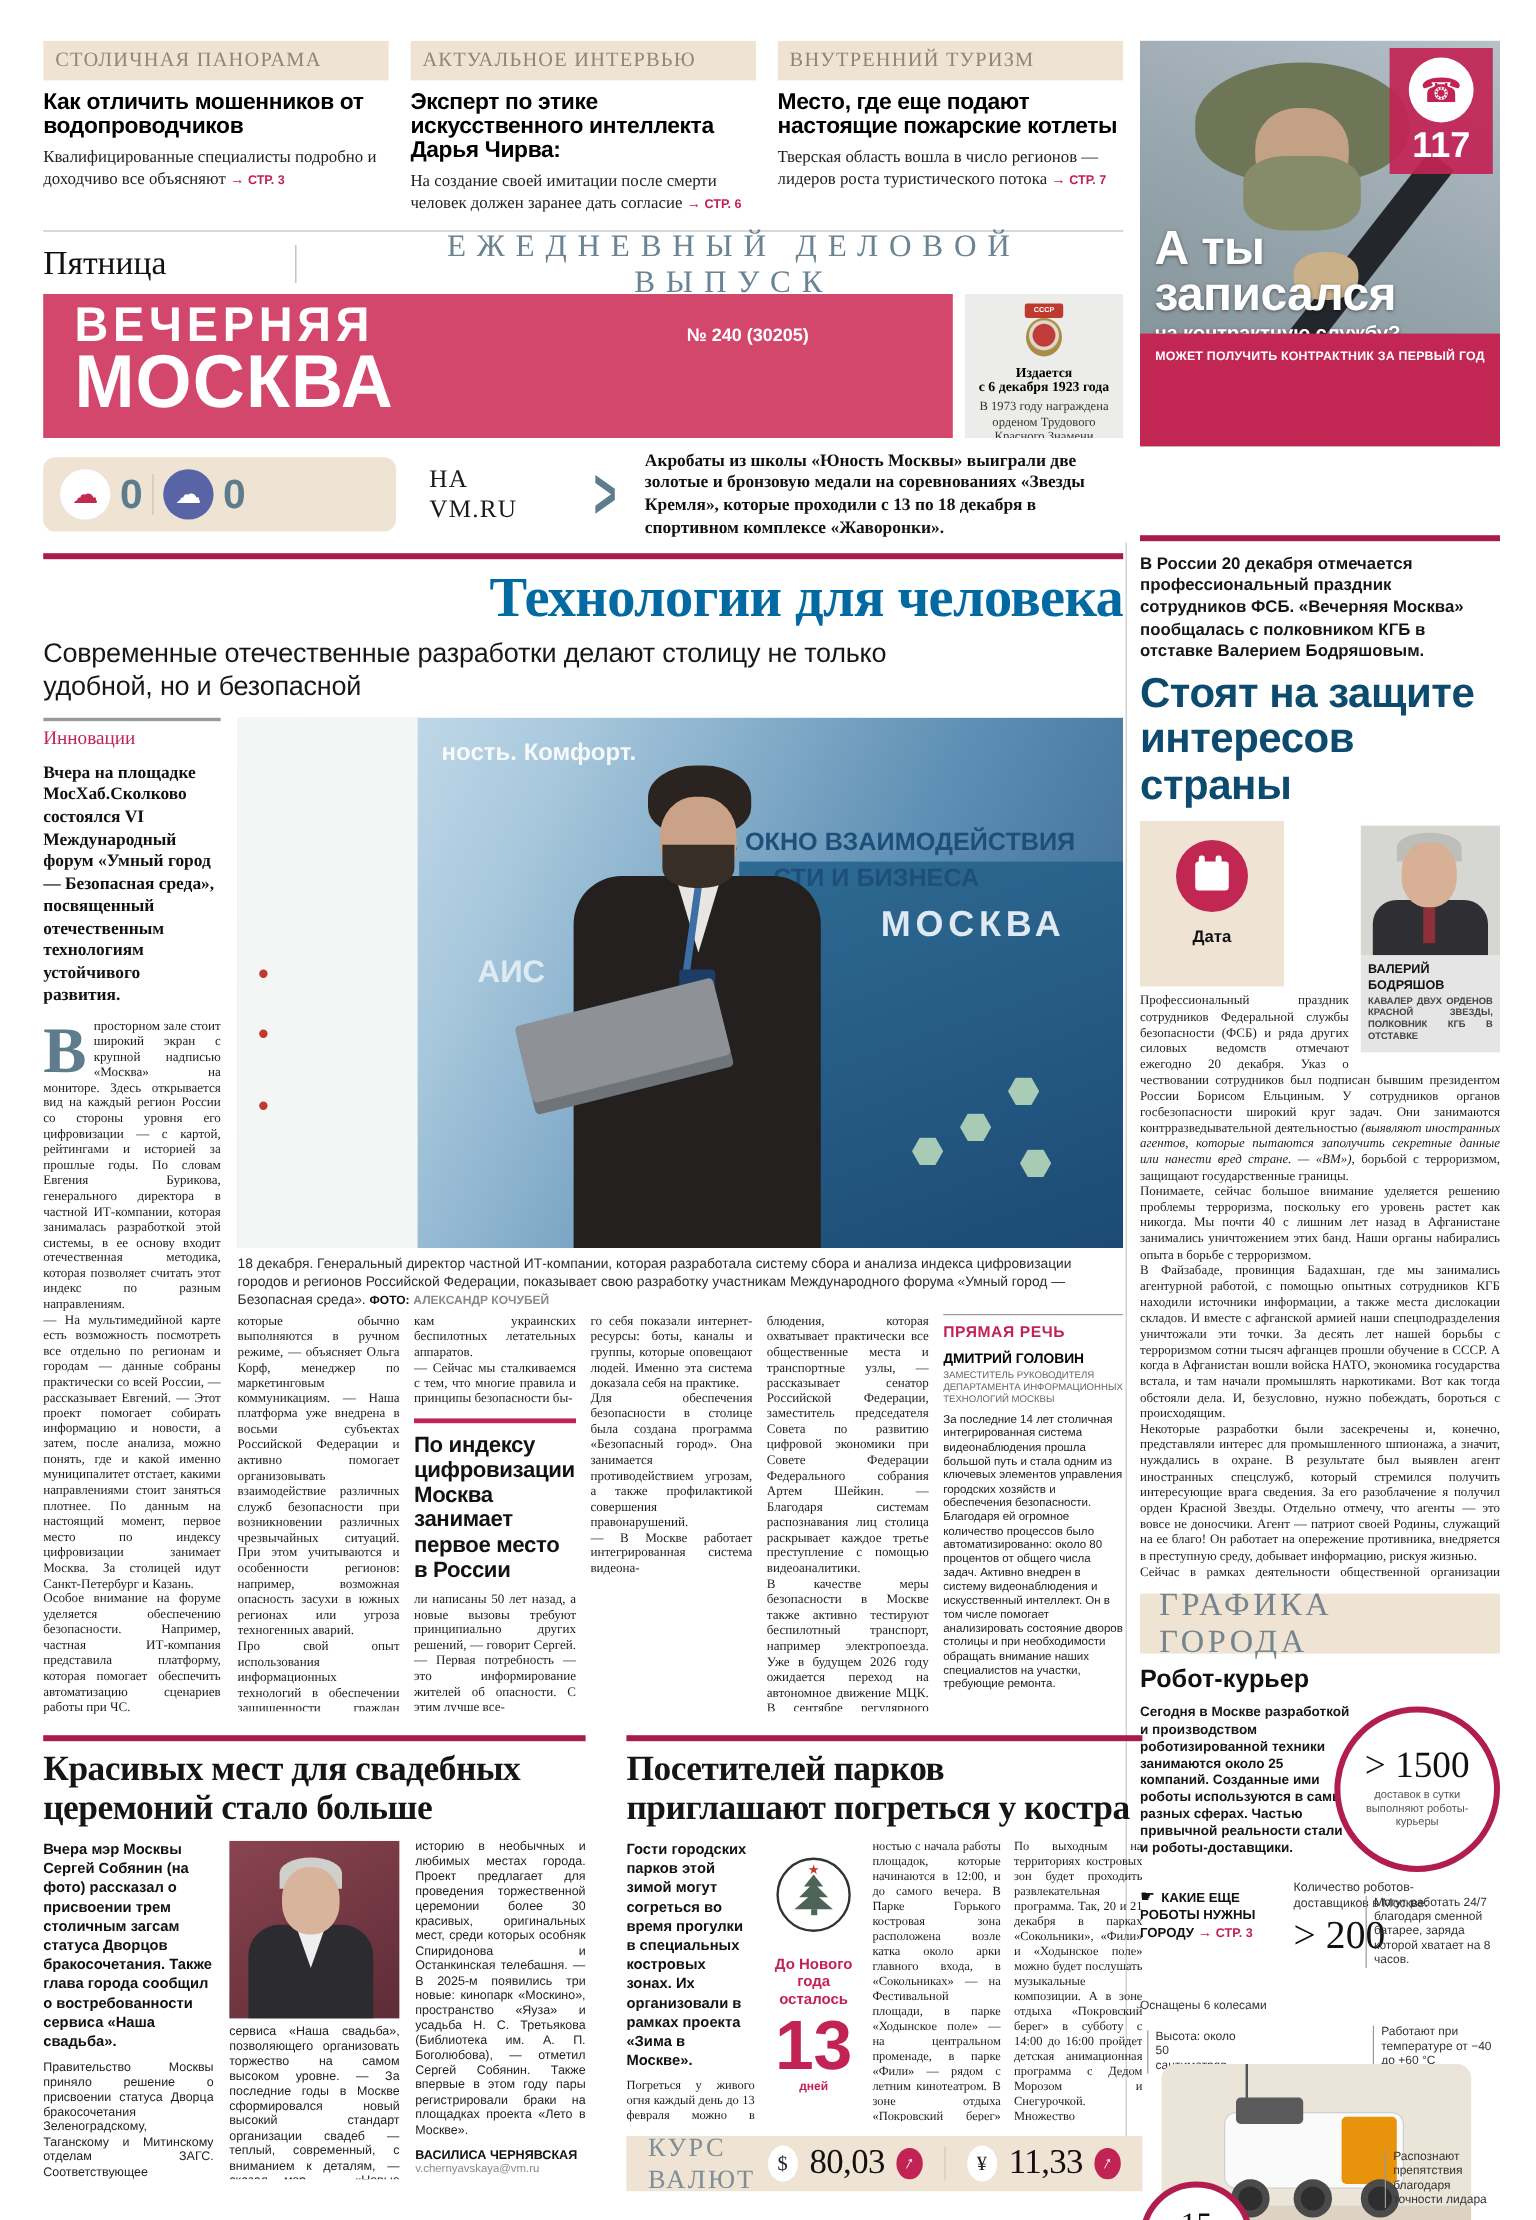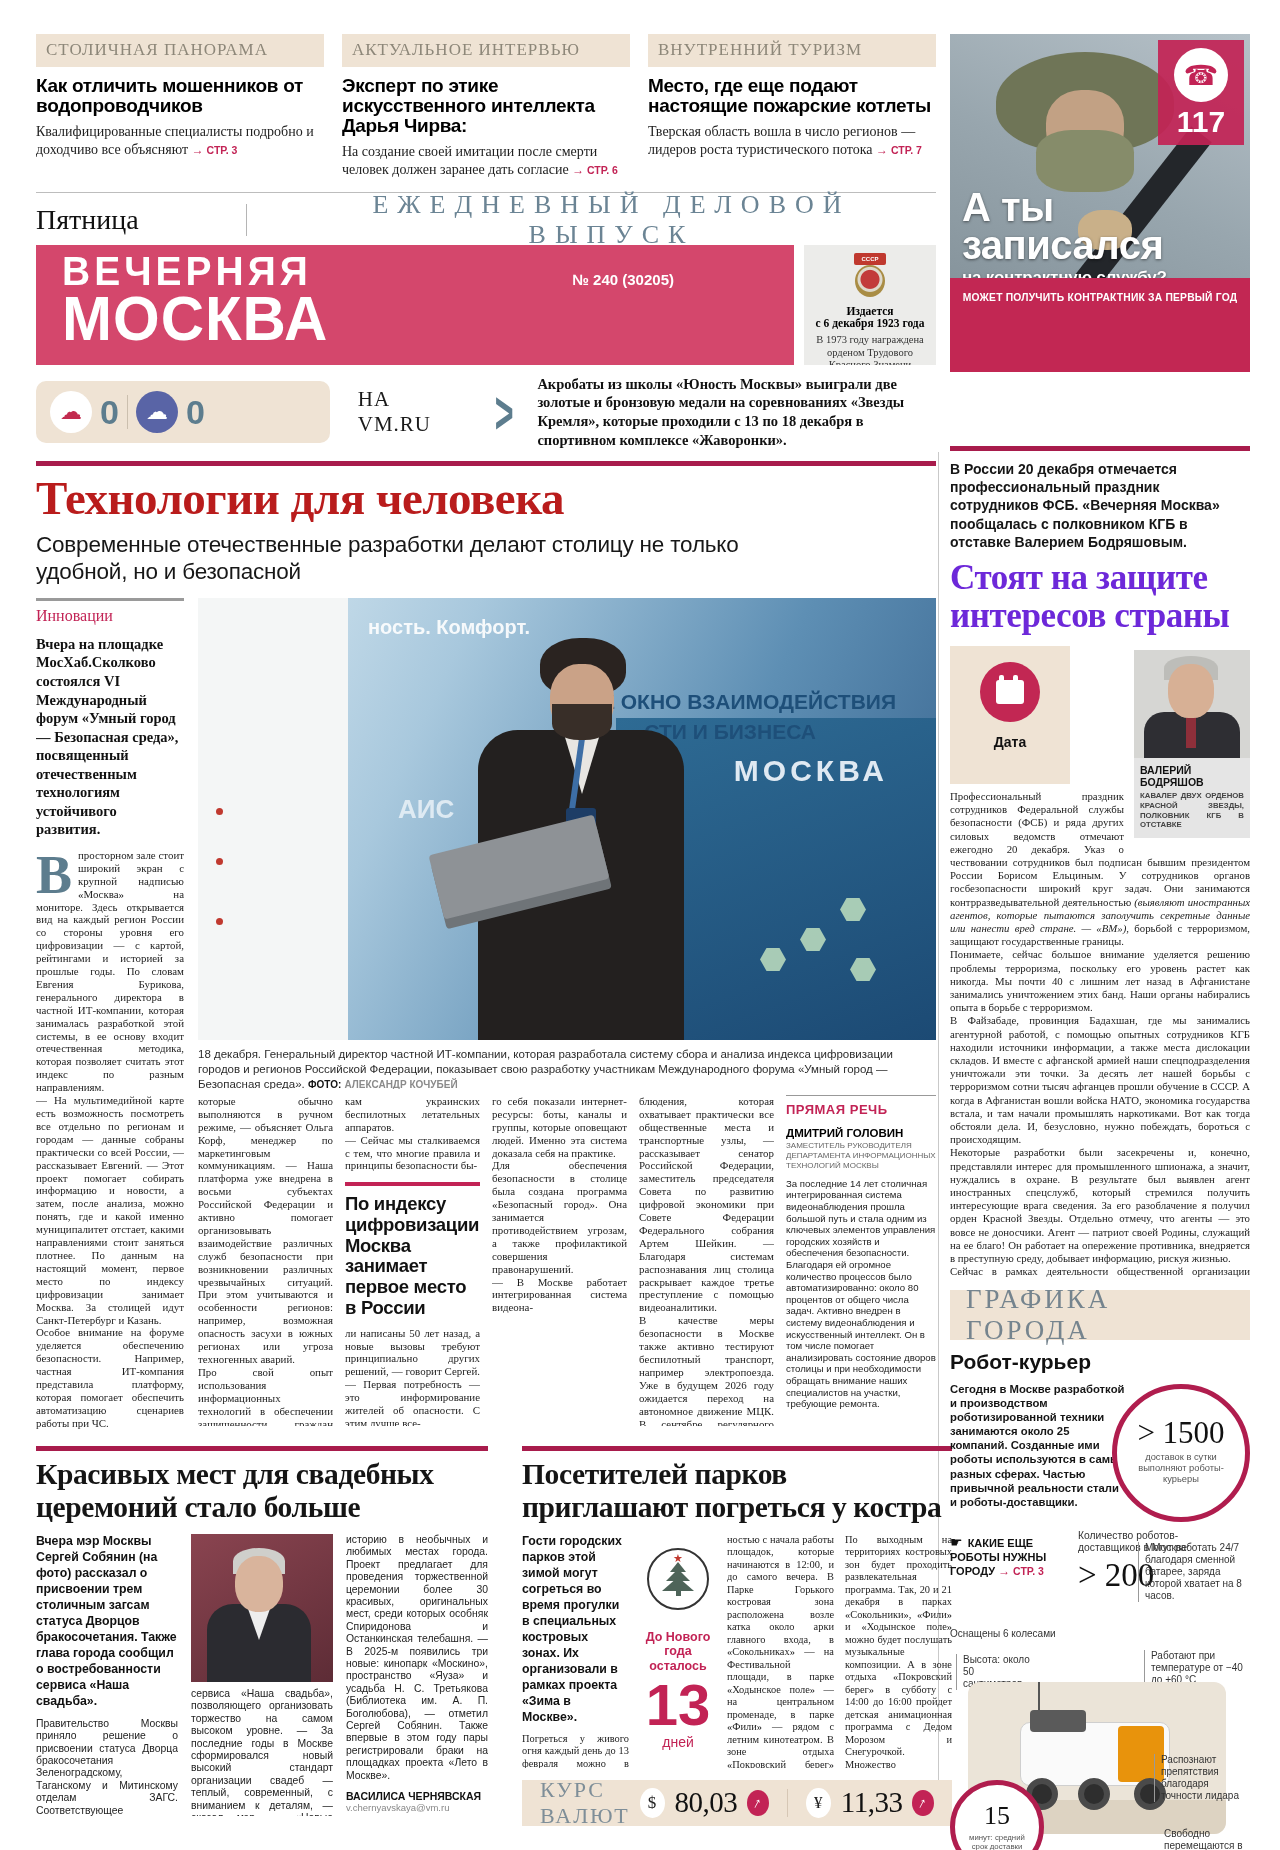--- a/index.html
+++ b/index.html
@@ -56,21 +56,21 @@
   .wcirc.night{background:#5964a6;color:#fff;}
   .wtemp{font-weight:bold;font-size:34px;color:var(--slate);}
   .wsep{width:1px;height:34px;background:#cbbfae;}
   .site{font-family:var(--serif);font-size:21px;letter-spacing:1px;margin-left:28px;color:#1a1a1a;}
   .chev{color:var(--slate);font-weight:bold;font-size:52px;margin:0 18px 0 22px;transform:scaleX(.62) scaleY(1.15);}
   .promo-news{font-family:var(--serif);font-weight:bold;font-size:14.5px;line-height:1.28;width:408px;color:#111;}
 
   
   .fat-rule{height:5px;background:var(--rule);}
   .main-rule{margin-top:16px;}
-  h1.main{font-family:var(--serif);font-weight:bold;font-size:47px;letter-spacing:-.5px;margin-top:5px;color:#b91c1c;}
+  h1.main{font-family:var(--serif);font-weight:bold;font-size:47px;letter-spacing:-.5px;margin-top:5px;color:#0369a1;text-align:right;}
   .subtitle{font-size:22.5px;line-height:1.22;margin-top:6px;color:#171717;letter-spacing:-.2px;width:760px;}
 
   
   .body-flex{display:flex;gap:14px;margin-top:12px;height:832px;overflow:hidden;}
   .lead-col{width:148px;flex:none;overflow:hidden;}
   .rubric-rule{border-top:3px solid #9a9a9a;width:100%;}
   .rubric{color:var(--accent);font-family:var(--serif);font-size:16px;margin:6px 0 10px;}
   .lead{font-family:var(--serif);font-weight:bold;font-size:14.5px;line-height:1.28;color:#111;}
   .bodytext{font-family:var(--serif);font-size:10.9px;line-height:12.9px;text-align:justify;color:var(--ink);}
   .lead-col .bodytext{margin-top:10px;}
@@ -134,21 +134,21 @@
   .cd-col{width:76px;flex:none;text-align:center;}
   .tree-circle{position:relative;width:62px;height:62px;border:2px solid #333;border-radius:50%;margin:14px auto 0;}
   .tree-star{position:absolute;left:50%;top:2px;transform:translateX(-50%);color:#c0392f;font-size:11px;}
   .tree-t{width:0;height:0;margin:0 auto;border-left:solid transparent;border-right:solid transparent;border-bottom:solid #4e6459;}
   .tt1{border-left-width:8px;border-right-width:8px;border-bottom-width:10px;margin-top:12px;}
   .tt2{border-left-width:12px;border-right-width:12px;border-bottom-width:12px;margin-top:-3px;}
   .tt3{border-left-width:16px;border-right-width:16px;border-bottom-width:14px;margin-top:-4px;}
   .trunk{width:5px;height:5px;background:#4e6459;margin:0 auto;}
   .cd-label{color:var(--accent);font-weight:bold;font-size:12.5px;line-height:1.15;margin-top:20px;}
   .cd-num{color:var(--accent);font-weight:bold;font-size:58px;line-height:.95;margin-top:4px;}
-  .cd-unit{color:var(--accent);font-weight:normal;font-size:14px;margin-top:2px;text-align:center;}
+  .cd-unit{color:var(--accent);font-weight:bold;font-size:10px;margin-top:2px;text-align:center;}
   .currency{display:flex;align-items:center;background:var(--beige);height:46px;margin-top:12px;padding:0 18px;gap:10px;}
   .cur-label{font-family:var(--serif);font-size:22px;letter-spacing:2px;color:#7e8e98;flex:1;}
   .cur-sym{width:30px;height:30px;border-radius:50%;background:#fff;color:#222;font-family:var(--serif);font-size:17px;display:flex;align-items:center;justify-content:center;}
   .cur-val{font-family:var(--serif);font-size:29px;color:#111;letter-spacing:-.5px;}
   .up-circ{width:26px;height:26px;border-radius:50%;background:var(--accent);color:#fff;display:flex;align-items:center;justify-content:center;}
   .up-circ span{font-size:15px;font-weight:bold;transform:rotate(28deg);}
   .cur-div{width:1px;height:28px;background:#d6c7b5;margin:0 8px;}
 
   
   .ad{position:relative;margin-top:34px;height:338px;overflow:hidden;background:linear-gradient(205deg,#b6c1c8 0%,#98a6ae 45%,#7d8b93 100%);}
@@ -163,21 +163,21 @@
   .slogan{position:absolute;left:12px;bottom:86px;color:#fff;text-shadow:0 1px 3px rgba(0,0,0,.5);line-height:.95;}
   .slogan .s1,.slogan .s2{font-weight:bold;font-size:40px;letter-spacing:-.5px;}
   .slogan .s3{font-weight:bold;font-size:17px;margin-top:6px;letter-spacing:-.2px;}
   .ad-band{position:absolute;left:0;bottom:0;width:100%;height:94px;background:#c22753;color:#fff;text-align:center;padding-top:8px;}
   .amount{font-weight:bold;font-size:44px;letter-spacing:2px;line-height:1;}
   .amount-cap{font-weight:bold;font-size:10.3px;margin-top:6px;letter-spacing:.2px;}
 
   
   .fsb-rule{margin-top:74px;}
   .fsb-lead{font-weight:bold;font-size:14px;line-height:1.3;margin-top:9px;color:#161616;}
-  h2.fsb{font-family:Liberation Serif, serif;font-weight:bold;font-size:35px;line-height:1.1;margin-top:8px;letter-spacing:-.4px;color:#6d28d9;}
+  h2.fsb{font-family:Liberation Sans, sans-serif;font-weight:bold;font-size:35px;line-height:1.1;margin-top:8px;letter-spacing:-.4px;color:#0c4a6e;}
   .fsb-content{margin-top:10px;height:632px;overflow:hidden;font-family:var(--serif);font-size:10.8px;line-height:13.2px;text-align:justify;color:var(--ink);}
   .fsb-content p+p{margin-top:0;}
   .data-box{float:left;width:120px;height:138px;background:var(--beige);margin:0 10px 6px 0;text-align:center;padding-top:16px;}
   .data-circ{width:60px;height:60px;border-radius:50%;background:#c22753;margin:0 auto;position:relative;}
   .cal{position:absolute;left:16px;top:18px;width:28px;height:24px;background:#fff;border-radius:3px;}
   .cal::before{content:"";position:absolute;left:3px;top:-5px;width:5px;height:7px;background:#fff;border-radius:2px;box-shadow:14px 0 #fff;}
   .data-label{font-family:var(--sans);font-weight:bold;font-size:14px;margin-top:14px;color:#111;}
   .fsb-fig{float:right;width:116px;margin:4px 0 6px 10px;font-family:var(--sans);}
   .fsb-photo{position:relative;height:108px;background:#d6d6d3;overflow:hidden;}
   .fb-head{position:absolute;left:34px;top:14px;width:46px;height:54px;border-radius:45%;background:#d7b095;}

